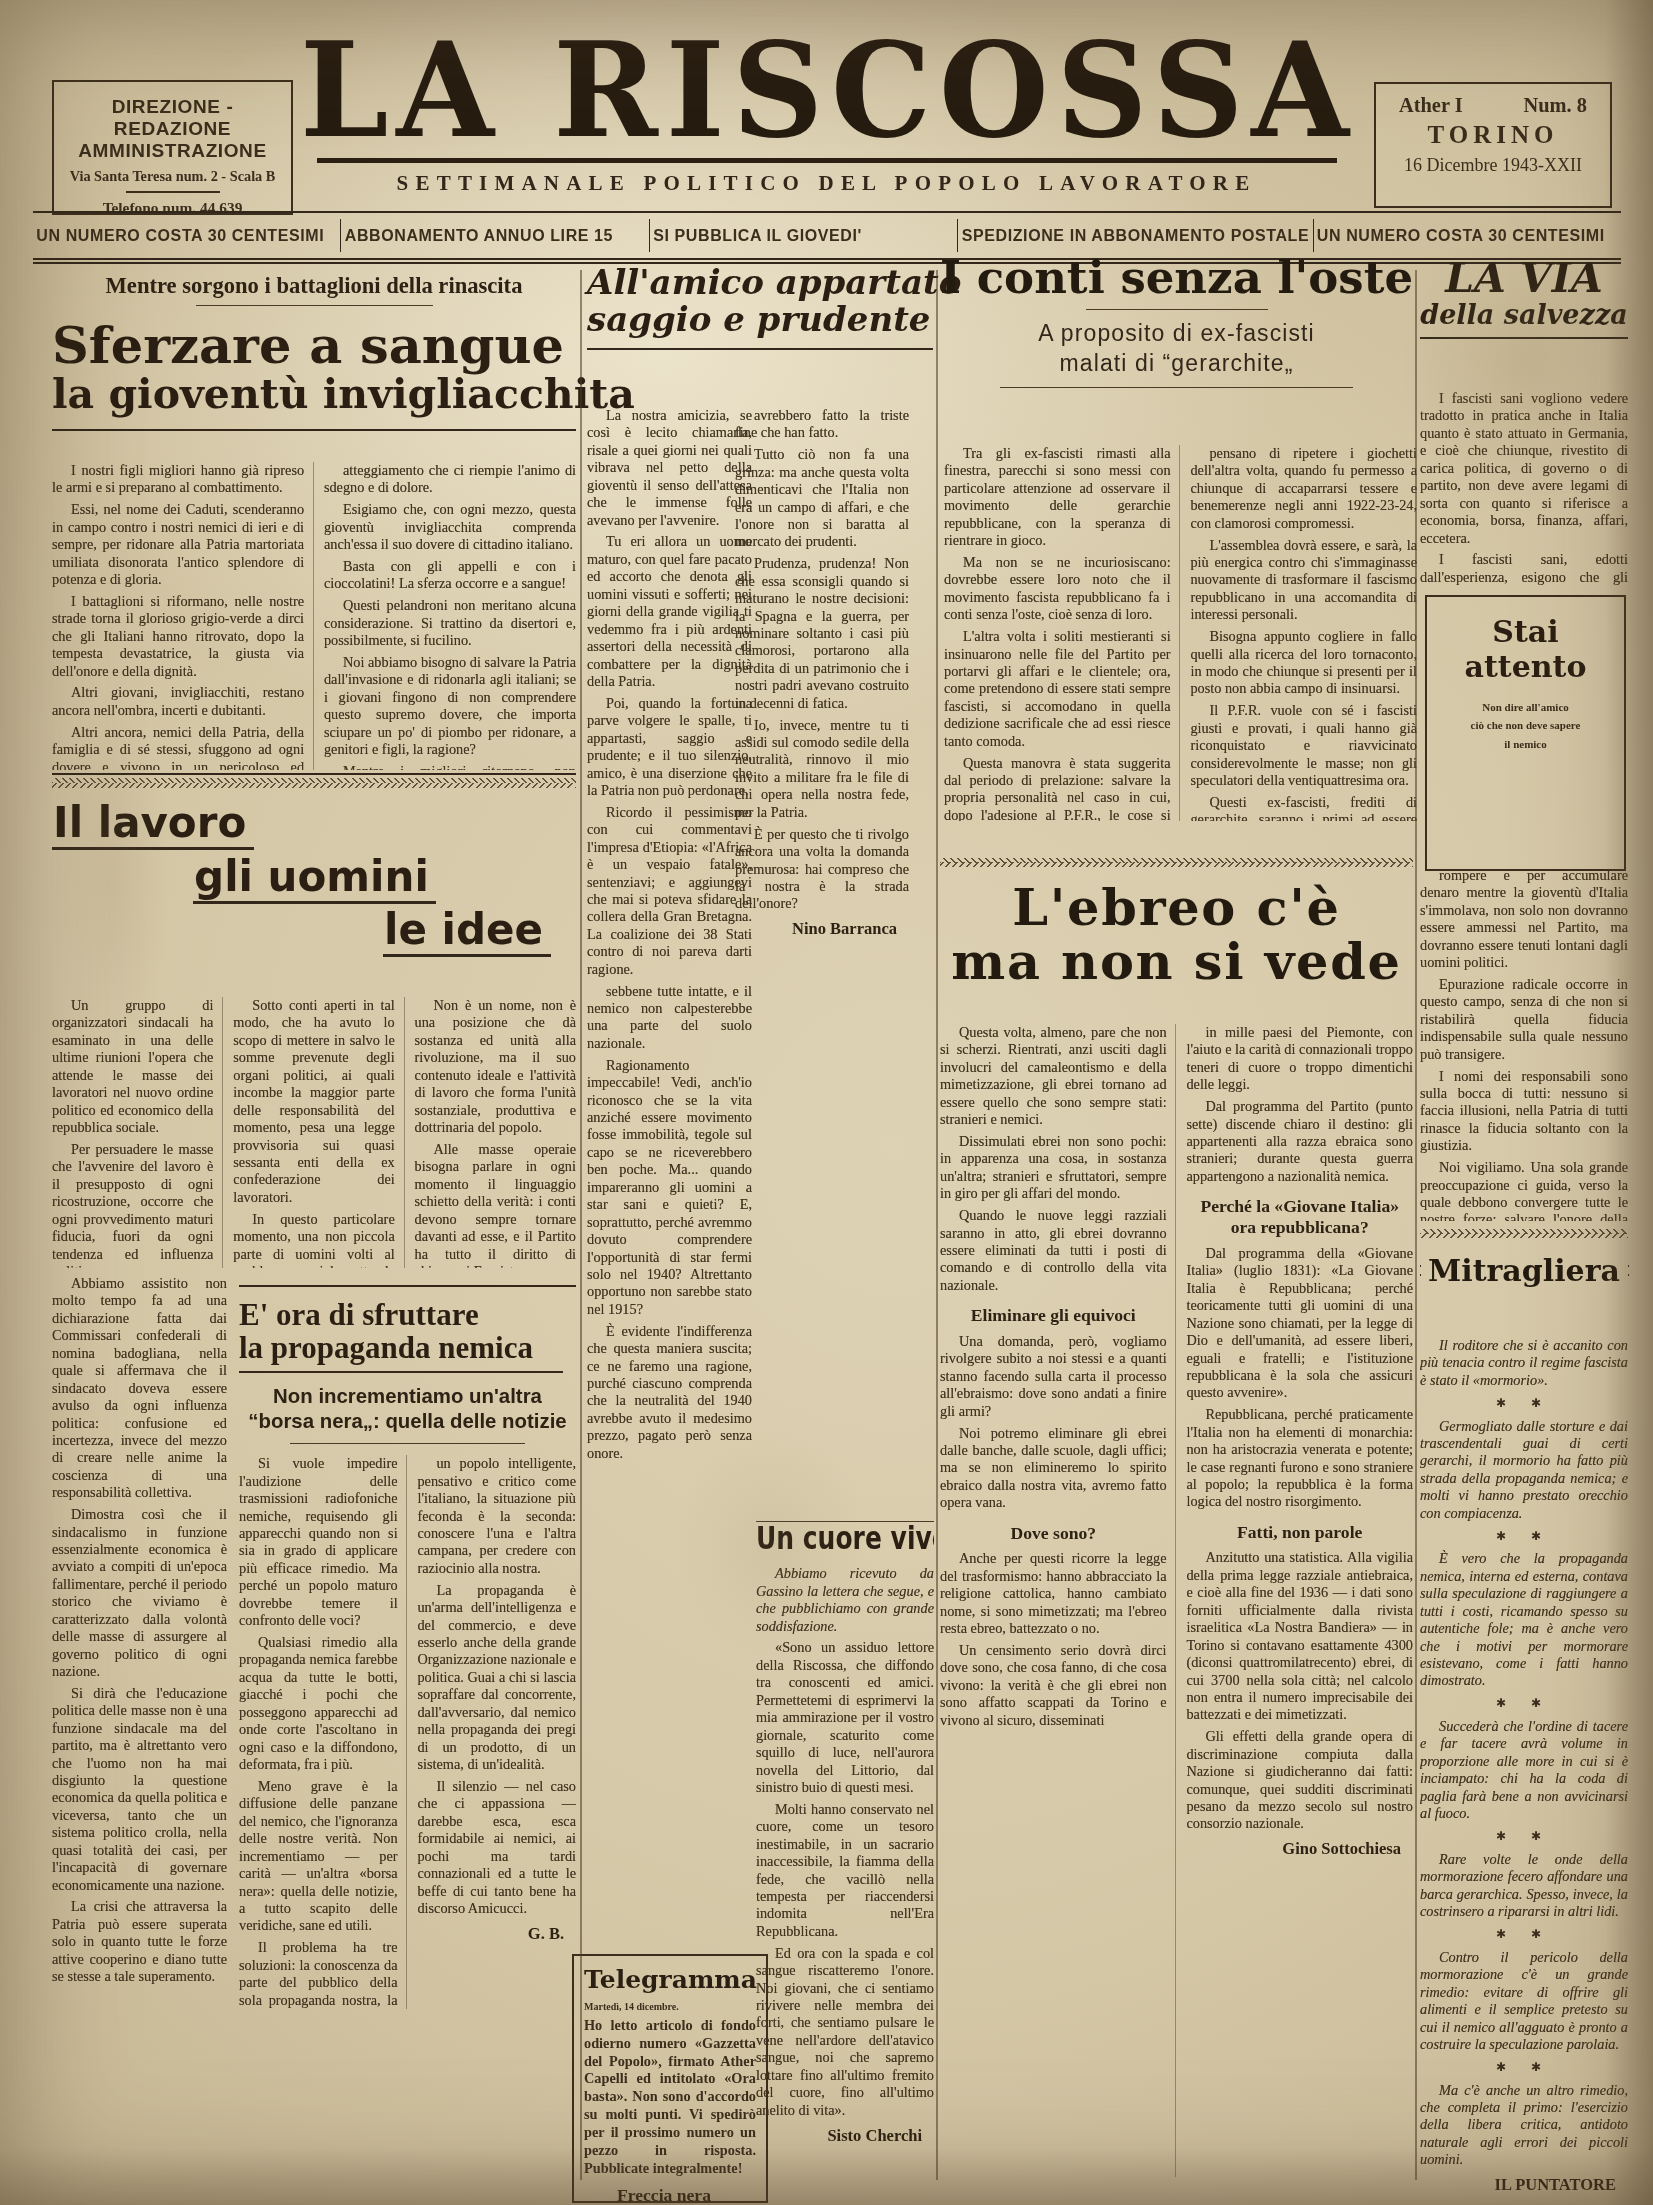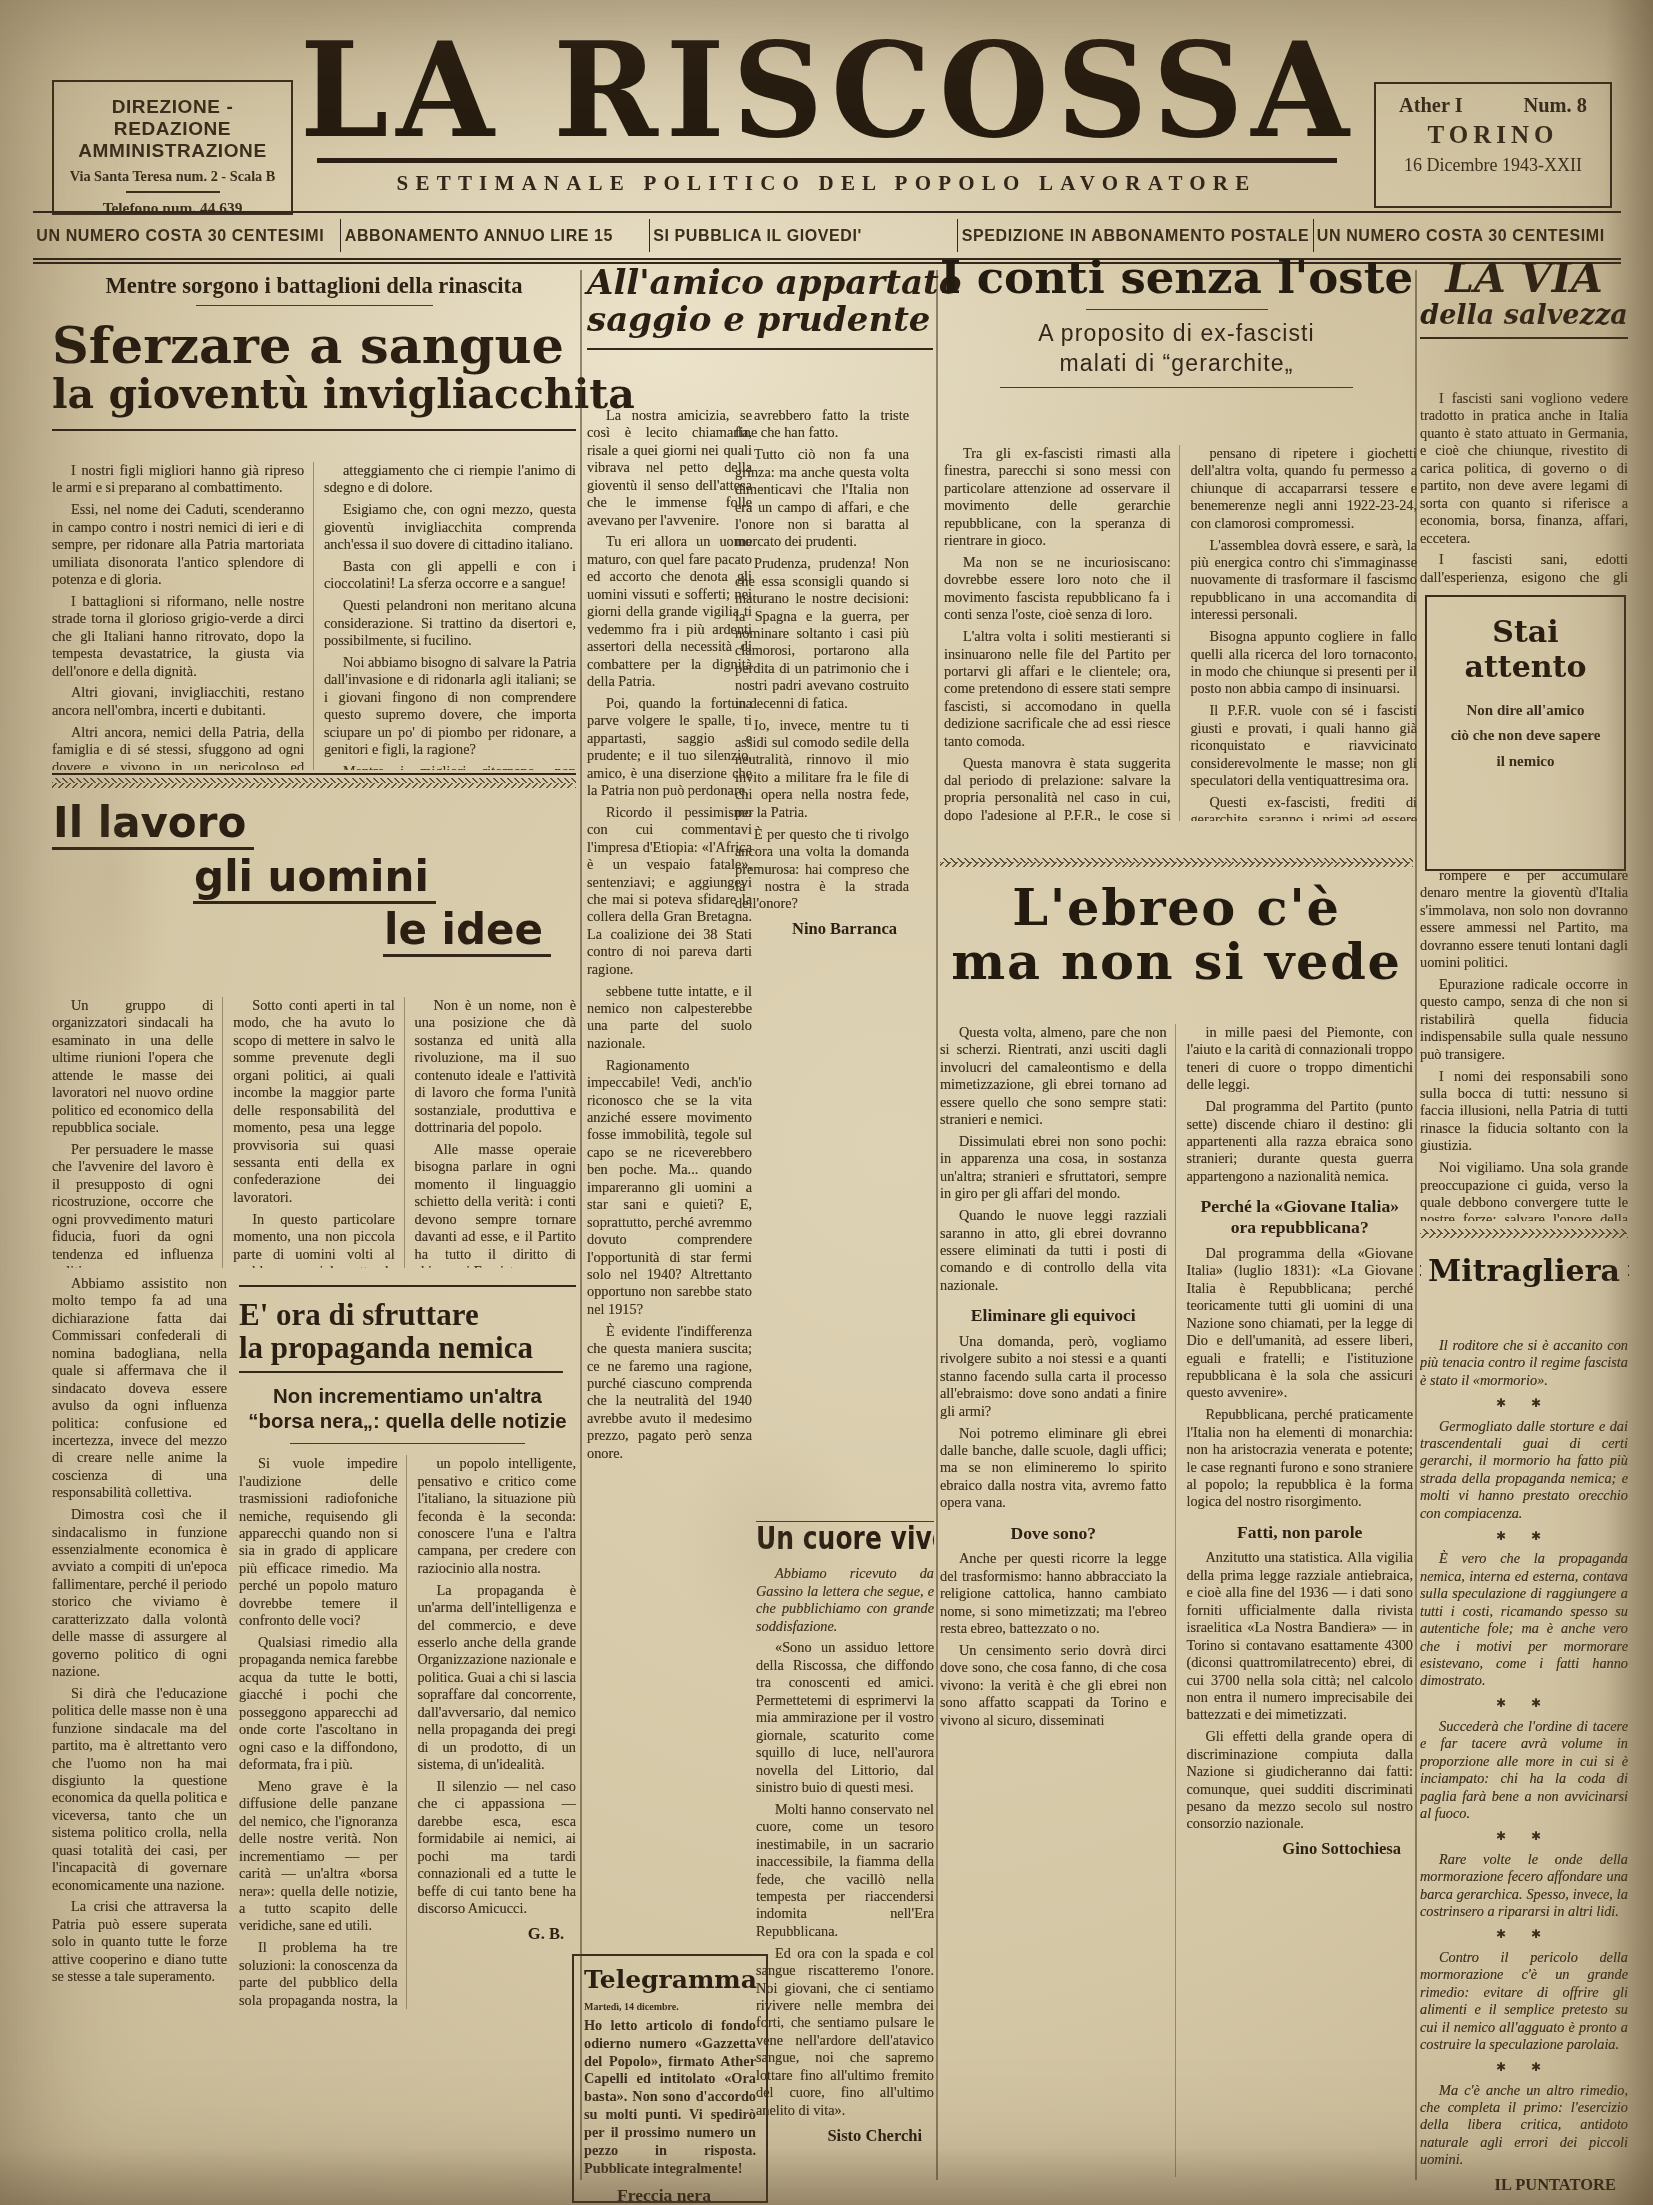--- a/index.html
+++ b/index.html
@@ -105,21 +105,21 @@
   #artG-head .l1,#artG-head .l2{font-family:"DejaVu Serif",serif;font-weight:bold;font-size:51px;line-height:1.05;color:#241b10;letter-spacing:1.7px;white-space:nowrap;}
   #artG-body{left:940px;top:1024px;width:473px;height:1153px;}
 
   
   #lavia-head{position:absolute;left:1420px;top:258px;width:208px;text-align:center;border-bottom:2.2px solid #32271a;padding-bottom:6.6px;}
   #lavia-head .l1{font-family:"DejaVu Serif",serif;font-weight:bold;font-style:italic;font-size:41px;line-height:1;color:#2a1f12;}
   #lavia-head .l2{font-family:"DejaVu Serif",serif;font-weight:bold;font-style:italic;font-size:27px;line-height:1.15;color:#2a1f12;white-space:nowrap;}
   #lavia-top{left:1420px;top:390px;width:208px;height:196px;}
   #staibox{position:absolute;left:1425px;top:595px;width:197px;height:255px;border:2.2px solid #3c2e1c;text-align:center;padding-top:16.5px;}
   #staibox .st{font-family:"DejaVu Serif",serif;font-weight:bold;font-size:30px;color:#2a1f12;margin-bottom:14.3px;}
-  #staibox .sl{font-weight:bold;font-size:15px;line-height:1.7;}
+  #staibox .sl{font-weight:bold;font-size:11px;line-height:1.7;}
   #lavia-bottom{left:1420px;top:867px;width:208px;height:354px;}
   #zz5{position:absolute;left:1420px;top:1229px;width:208px;}
   #mitra-head{position:absolute;left:1420px;top:1253px;width:208px;display:flex;align-items:center;gap:7.7px;}
   #mitra-head:before,#mitra-head:after{content:"";flex:1;height:6.6px;border-top:2.2px solid #3c2e1c;border-bottom:2.2px solid #3c2e1c;}
   #mitra-head .mt{font-family:"DejaVu Serif",serif;font-weight:bold;font-size:30px;color:#241b10;white-space:nowrap;}
   #mitra-body{left:1420px;top:1337px;width:208px;height:866px;}
   #mitra-body .para{font-style:italic;}
 </style>
 </head>
 <body>

